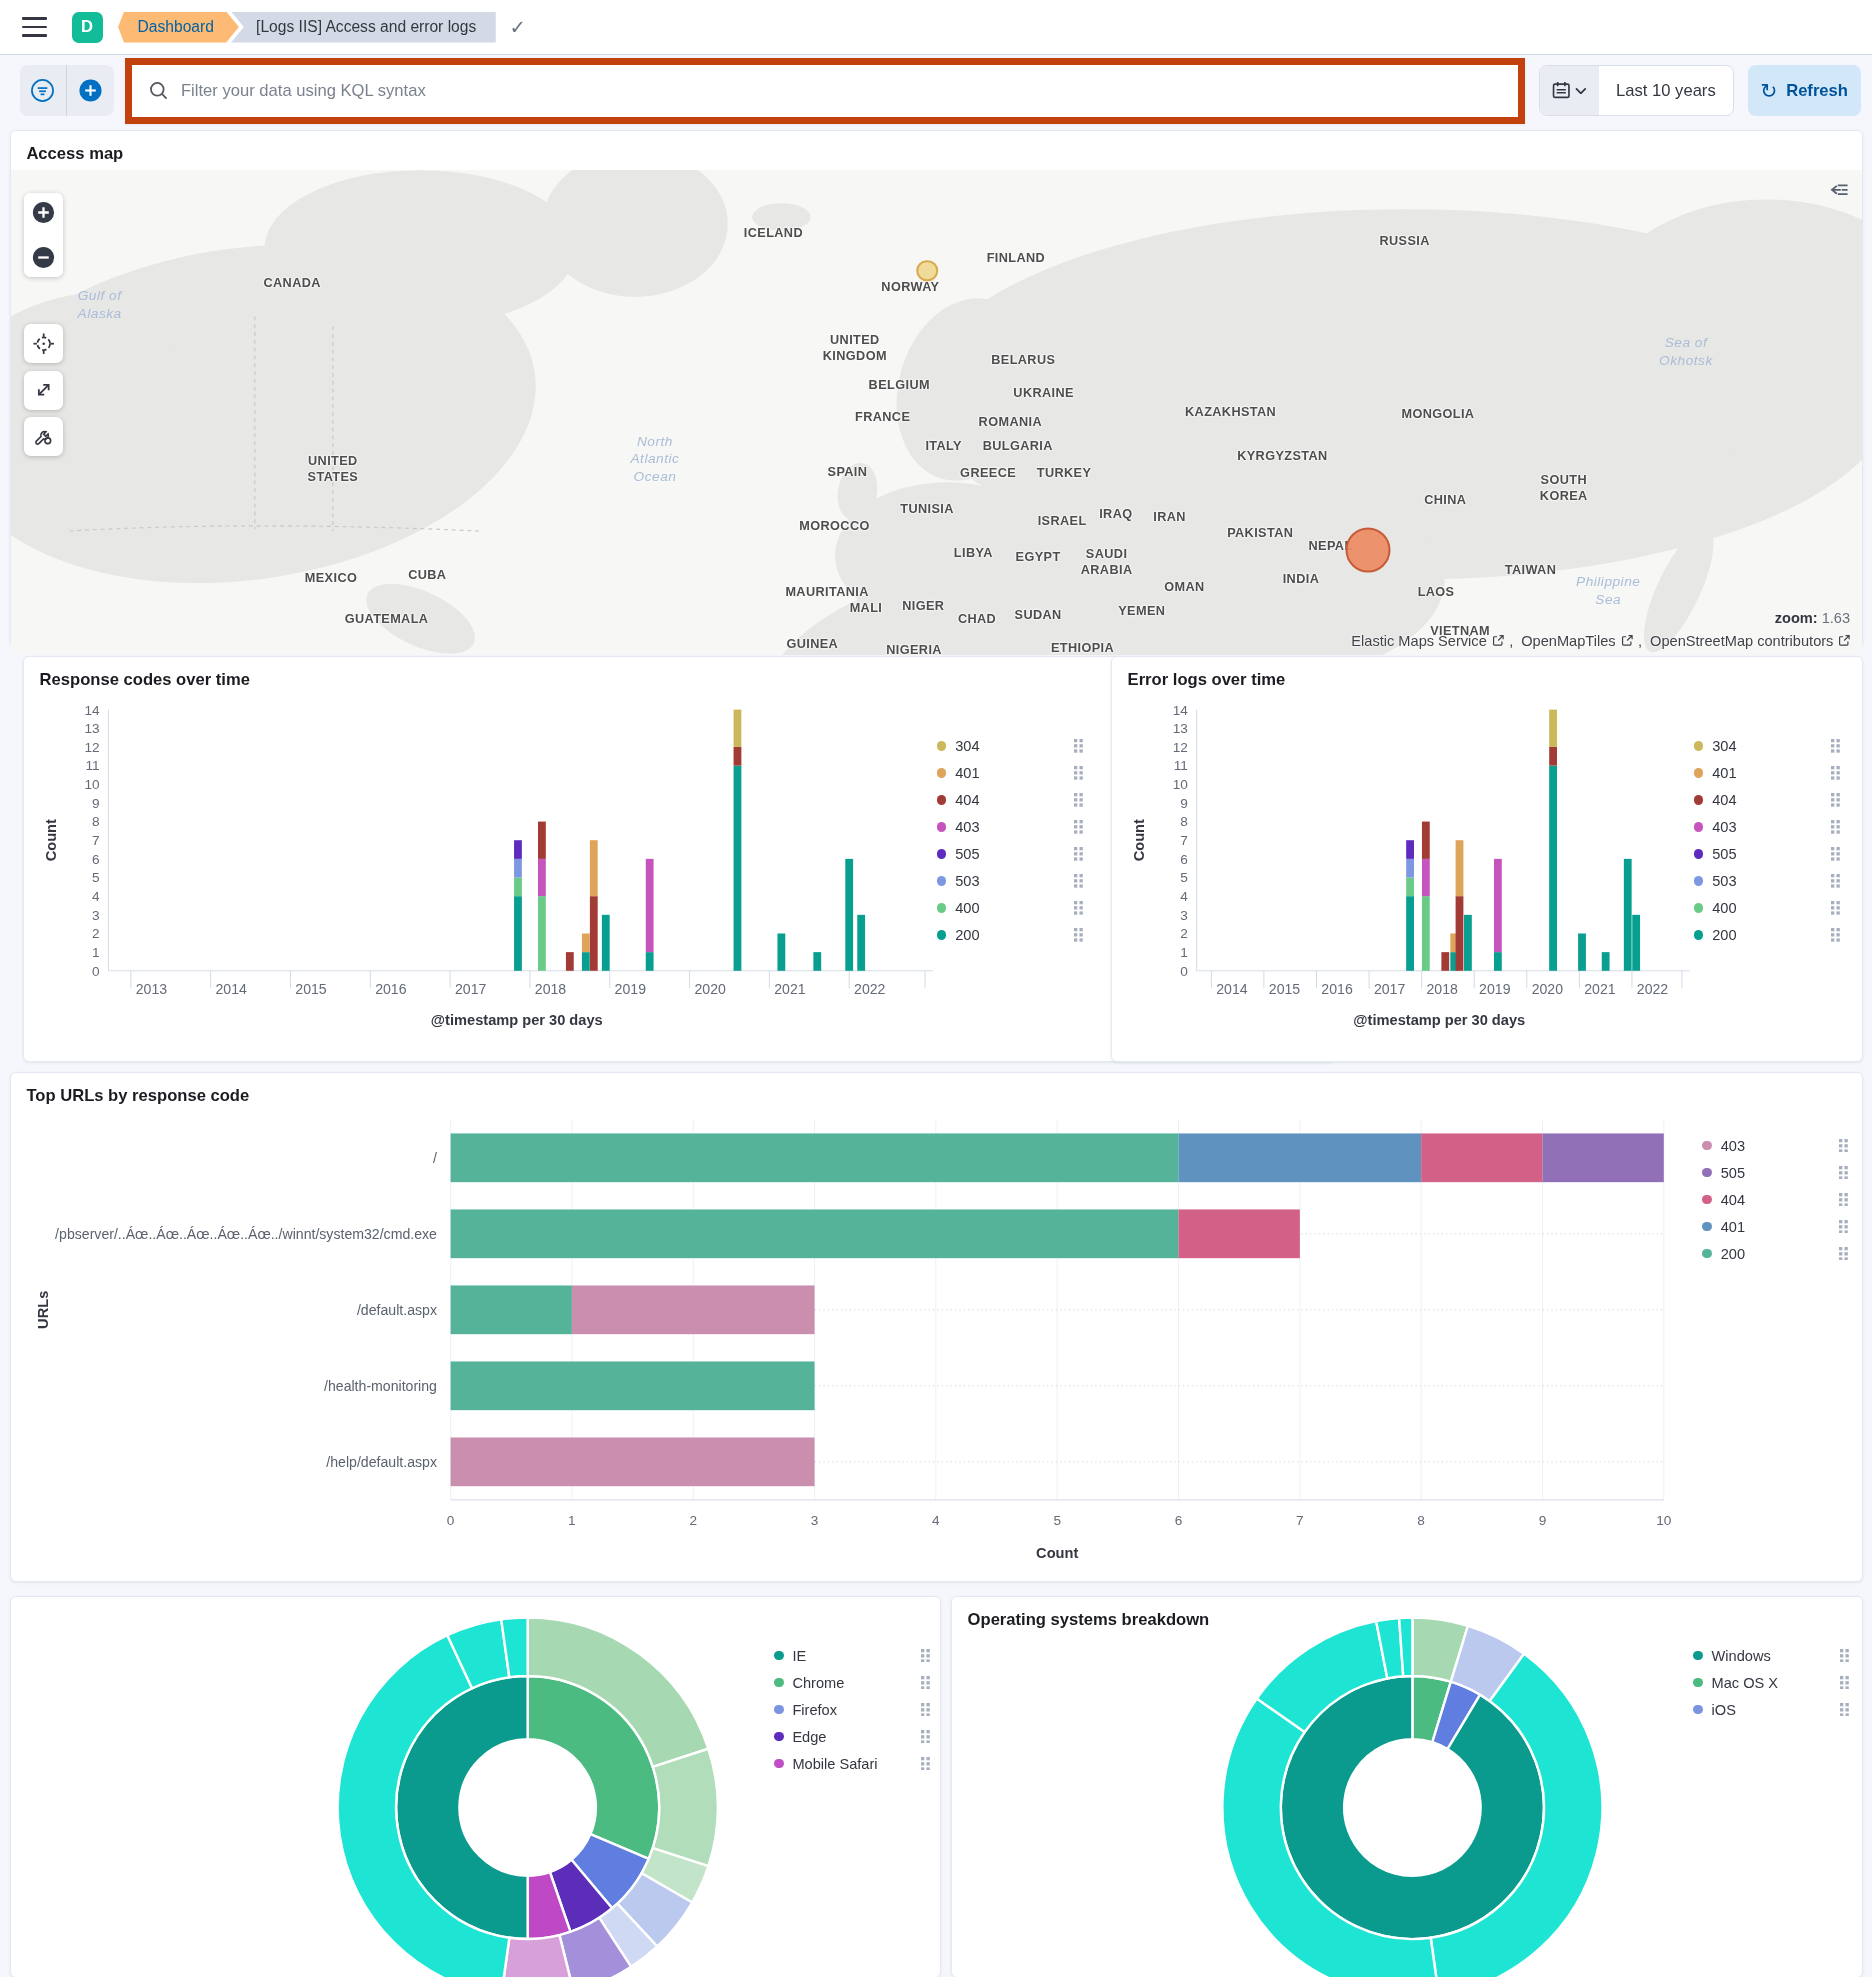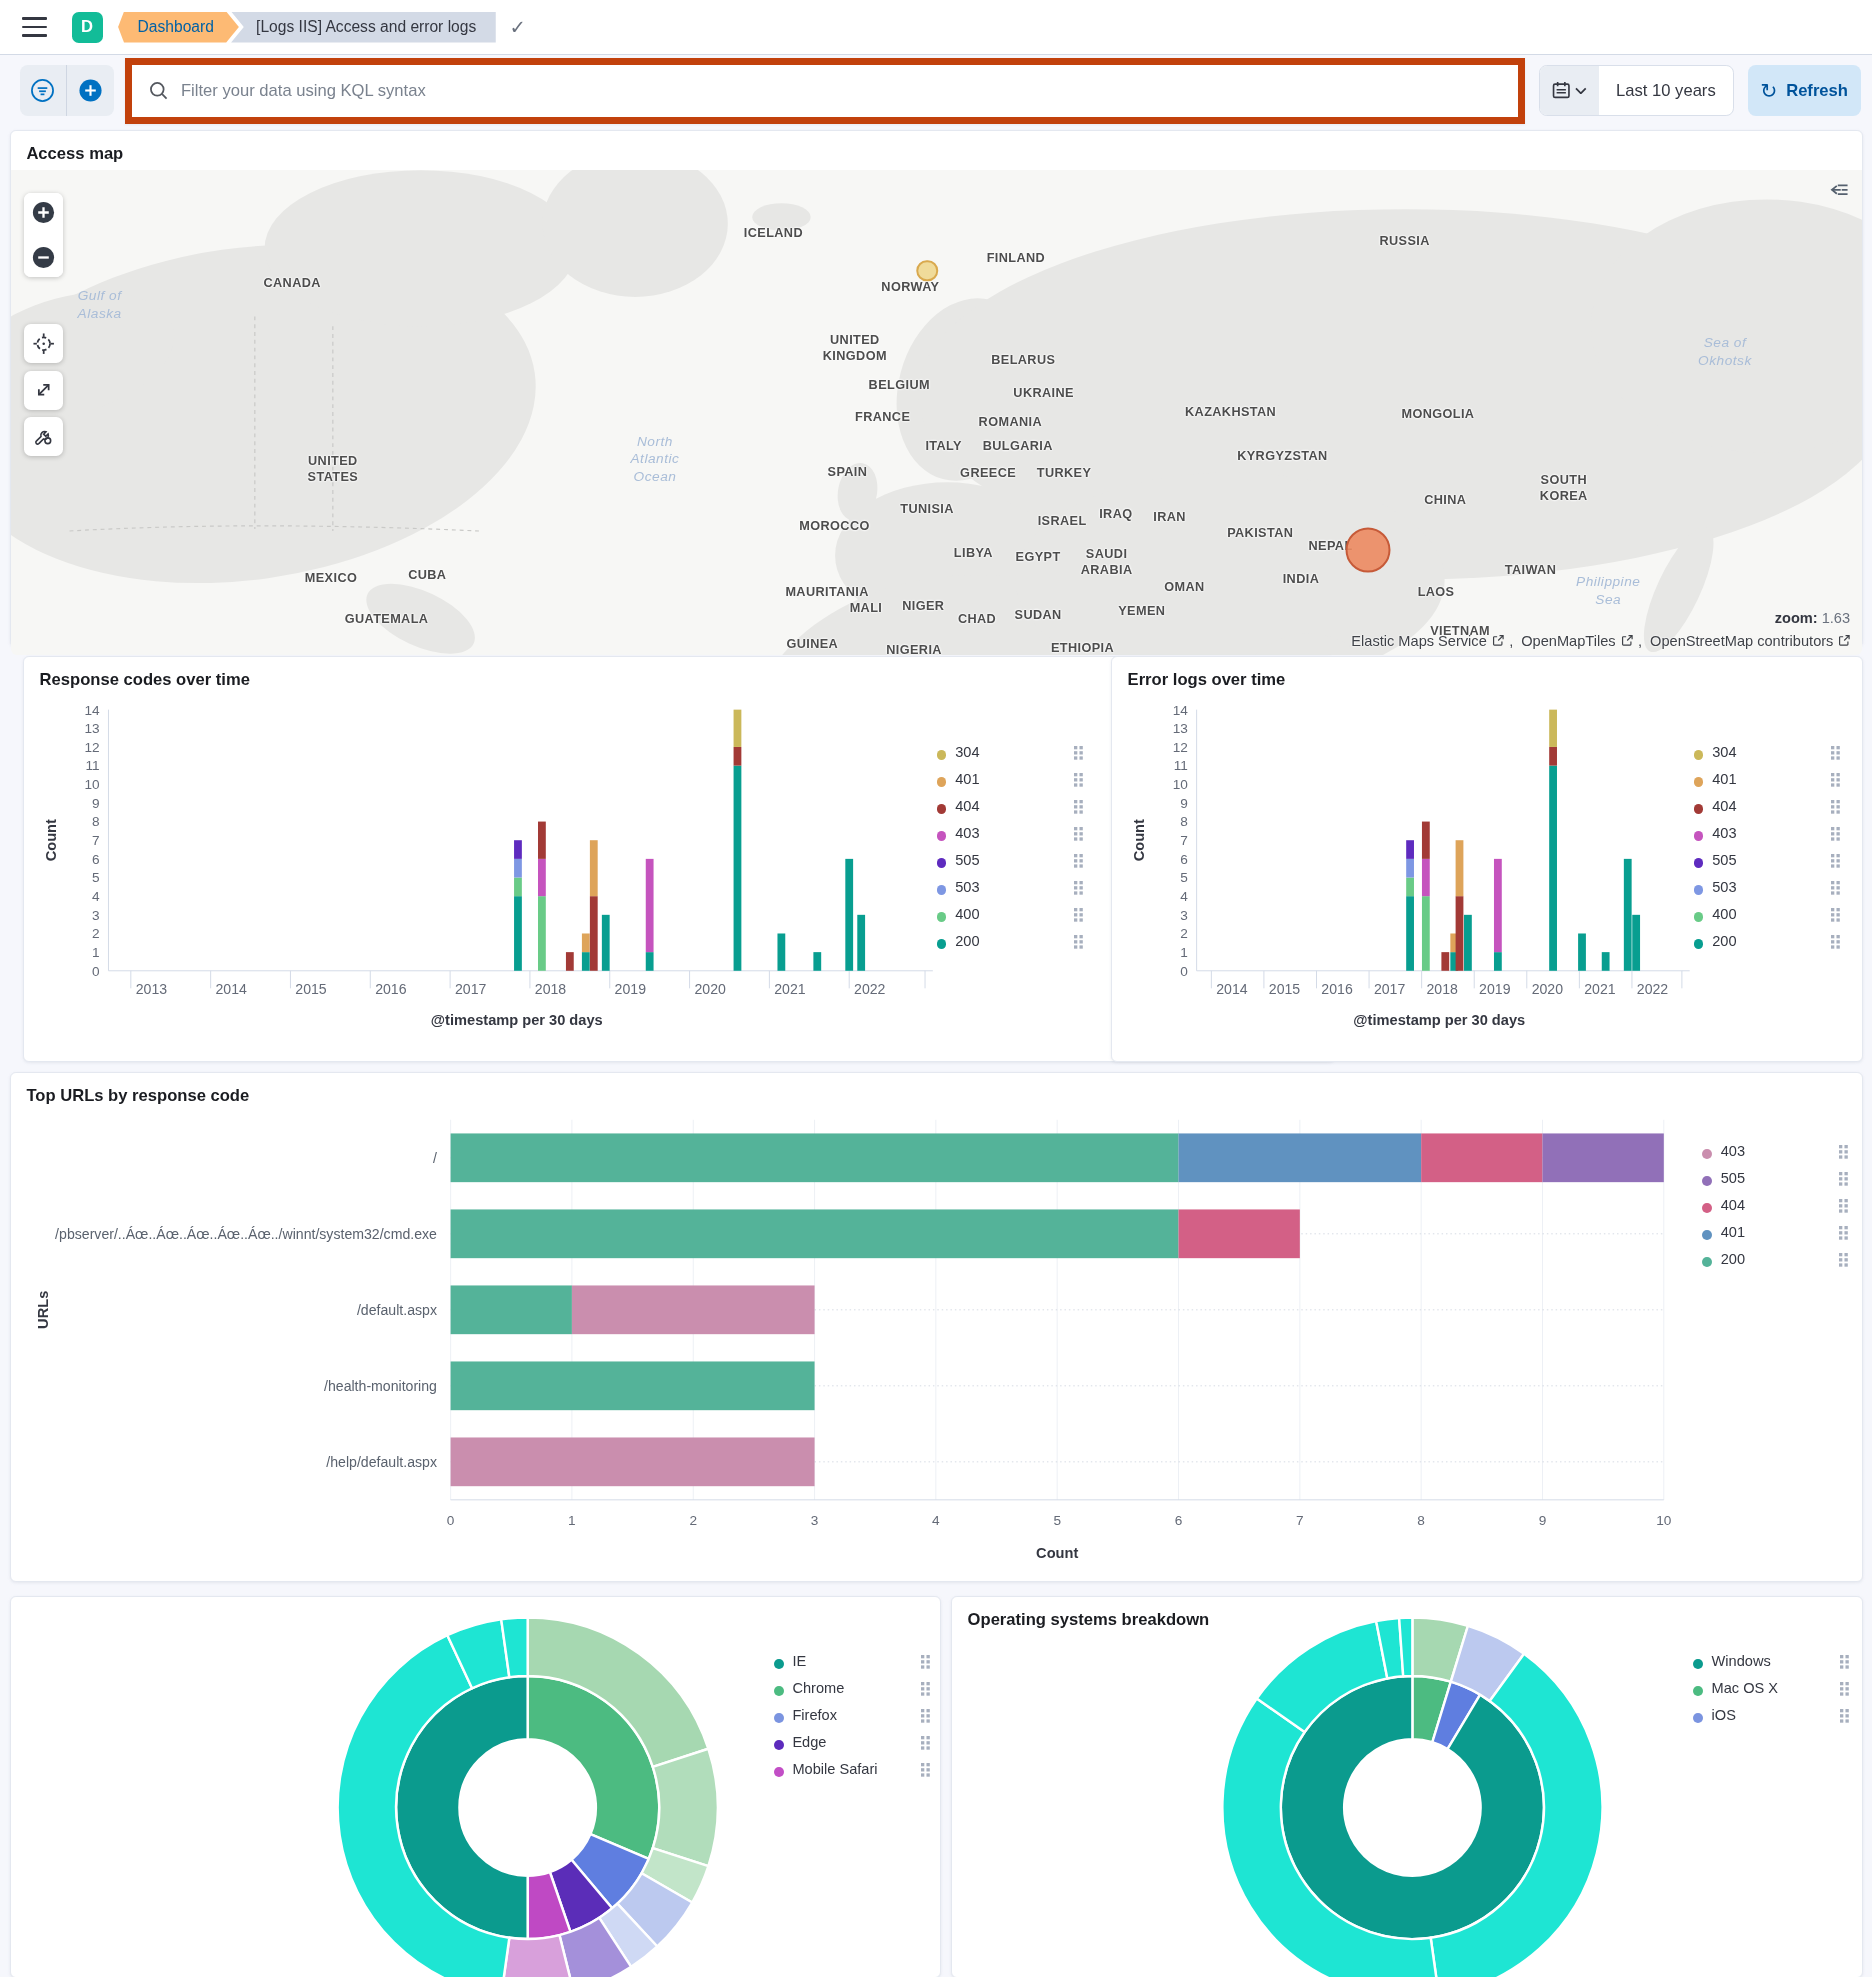--- a/index.html
+++ b/index.html
@@ -76,21 +76,21 @@
   .map-zoom-text b { color:#343741; }
   .map-attrib { position:absolute; right:9.8px; bottom:5.9px; font-size:14.6px; color:#3f4248;
     display:flex; align-items:center; gap:3.9px; text-shadow:0 0 2px #fff,0 0 2px #fff; }
   .map-attrib .ext { margin:0 1px; }
 
   
   .chart-left { left:23px; top:656px; width:1312px; height:406px; }
   .chart-right { left:1111px; top:656px; width:752px; height:406px; }
   .chart-body { display:flex; padding:0 11.7px 0 15.6px; }
   .legend-col { width:146px; padding-top:37px; }
-  .legend-item { display:flex; align-items:flex-end; height:27px; cursor:pointer; }
+  .legend-item { display:flex; align-items:center; height:27px; cursor:pointer; }
   .legend-item .dot { width:9.8px; height:9.8px; border-radius:50%; flex:0 0 auto; }
   .legend-item .lab { font-size:14.6px; color:#343741; margin-left:8.8px; }
   .legend-item .act { margin-left:auto; display:flex; align-items:center; opacity:.85; }
 
   
   .urls-panel { left:9.8px; top:1072px; width:1853px; height:510px; }
   .urls-legend { position:absolute; top:59px; right:13.7px; width:146px; }
 
   
   .browsers-panel { left:9.8px; top:1596px; width:931px; height:382px; overflow:hidden; }
@@ -249,21 +249,21 @@
         <span class="map-label" style="left: 61.1%; top: 91.3%;">YEMEN</span>
         <span class="map-label" style="left: 78.3%; top: 95.4%;">VIETNAM</span>
         <span class="map-label" style="left: 57.9%; top: 98.8%;">ETHIOPIA</span>
         <span class="map-label" style="left: 43.3%; top: 98%;">GUINEA</span>
         <span class="map-label" style="left: 48.8%; top: 99.2%;">NIGERIA</span>
         <span class="sea-label" style="left: 4.8%; top: 28%;">Gulf of
 Alaska</span>
         <span class="sea-label" style="left: 34.8%; top: 59.8%;">North
 Atlantic
 Ocean</span>
-        <span class="sea-label" style="left: 90.5%; top: 37.6%; margin-left: 39px;">Sea of
+        <span class="sea-label" style="left: 90.5%; top: 37.6%;">Sea of
 Okhotsk</span>
         <span class="sea-label" style="left: 86.3%; top: 86.9%;">Philippine
 Sea</span>
       </div>
     <div id="map-markers">
         <div class="marker" style="left: 49.5%; top: 20.9%; width: 21.5px; height: 21.5px; background: rgba(239, 214, 138, 0.85); border: 2px solid rgb(217, 169, 78);"></div>
         <div class="marker" style="left: 73.3%; top: 78.5%; width: 45px; height: 45px; background: rgba(236, 138, 96, 0.9); border: 2px solid rgb(198, 90, 56);"></div>
       </div>
     <div class="map-controls">
       <div class="zoom-group">

